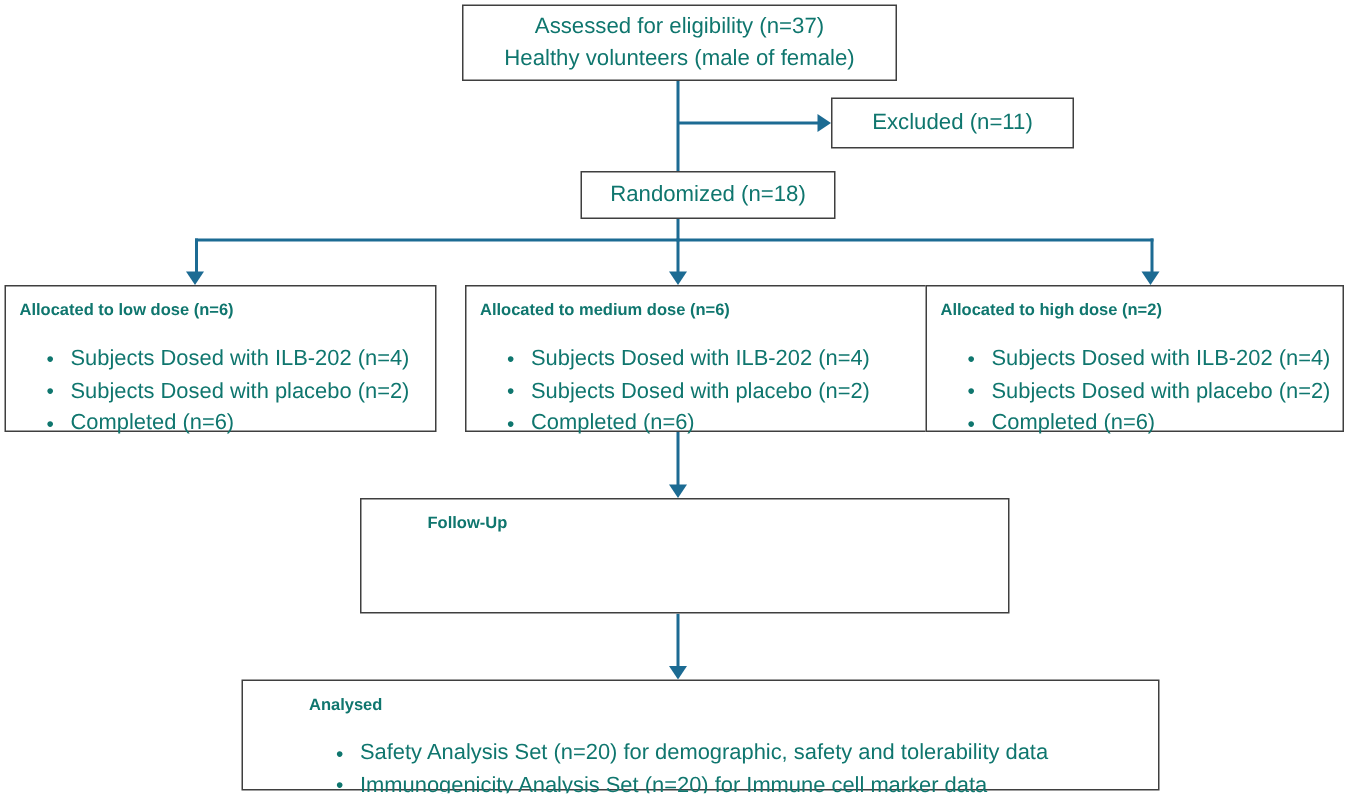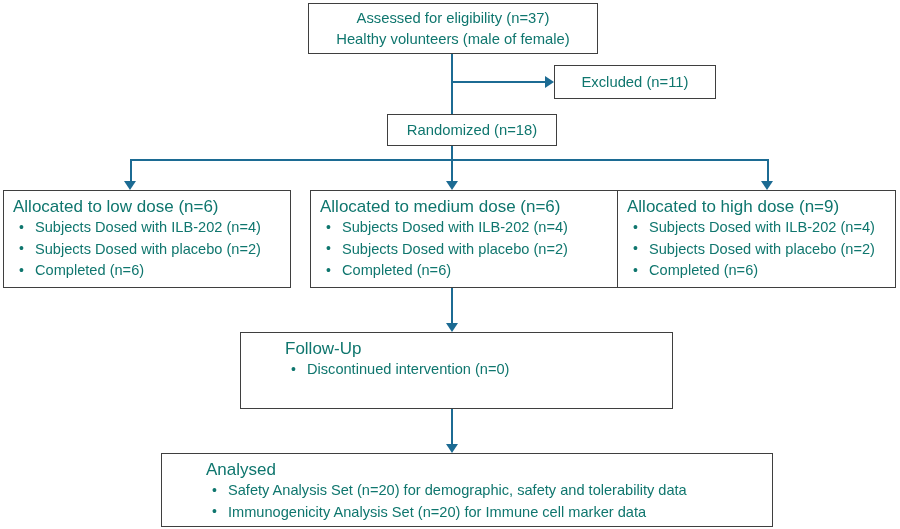--- a/index.html
+++ b/index.html
@@ -36,28 +36,28 @@
   .line {
     font-size: 14.8px;
     line-height: 21px;
     white-space: nowrap;
   }
 
   .box-list {
     padding: 6px 8px 6px 9px;
   }
   .hdr {
-    font-weight: normal;
-    font-size: 17px;
+    font-weight: bold;
+    font-size: 11px;
     line-height: 20px;
     white-space: nowrap;
   }
   ul.items {
     list-style: none;
-    margin: 0;
+    margin: 12px;
     padding: 0;
   }
   ul.items li {
     position: relative;
     font-size: 14.6px;
     line-height: 21.5px;
     padding-left: 22px;
     white-space: nowrap;
   }
   ul.items li::before {
@@ -159,32 +159,31 @@
   <div class="box box-list" style="left:310px; top:190px; width:346px; height:98px;">
     <div class="hdr">Allocated to medium dose (n=6)</div>
     <ul class="items">
       <li>Subjects Dosed with ILB-202 (n=4)</li>
       <li>Subjects Dosed with placebo (n=2)</li>
       <li>Completed (n=6)</li>
     </ul>
   </div>
 
   <div class="box box-list" style="left:617px; top:190px; width:279px; height:98px;">
-    <div class="hdr">Allocated to high dose (n=9)</div>
+    <div class="hdr">Allocated to high dose (n=2)</div>
     <ul class="items">
       <li>Subjects Dosed with ILB-202 (n=4)</li>
       <li>Subjects Dosed with placebo (n=2)</li>
       <li>Completed (n=6)</li>
     </ul>
   </div>
 
   <div class="box box-list" style="left:240px; top:332px; width:433px; height:77px;padding-left:44px;">
     <div class="hdr">Follow-Up</div>
     <ul class="items">
-      <li>Discontinued intervention (n=0)</li>
     </ul>
   </div>
 
   <div class="box box-list" style="left:161px; top:453px; width:612px; height:74px;padding-left:44px;">
     <div class="hdr">Analysed</div>
     <ul class="items">
       <li>Safety Analysis Set (n=20) for demographic, safety and tolerability data</li>
       <li>Immunogenicity Analysis Set (n=20) for Immune cell marker data</li>
     </ul>
   </div>

